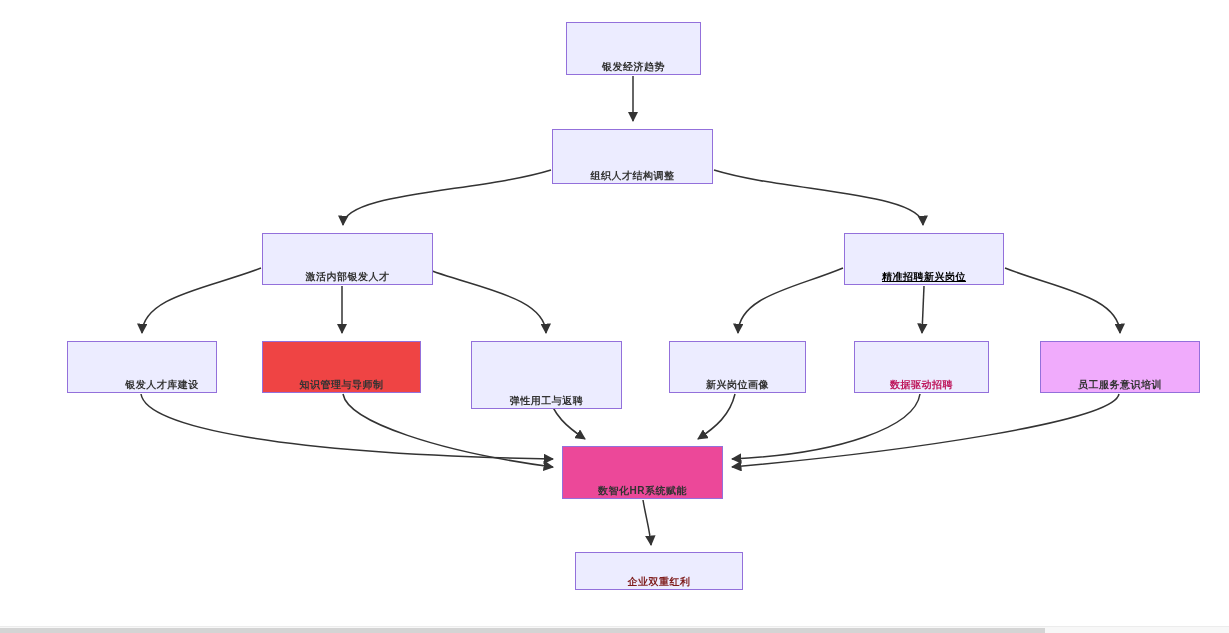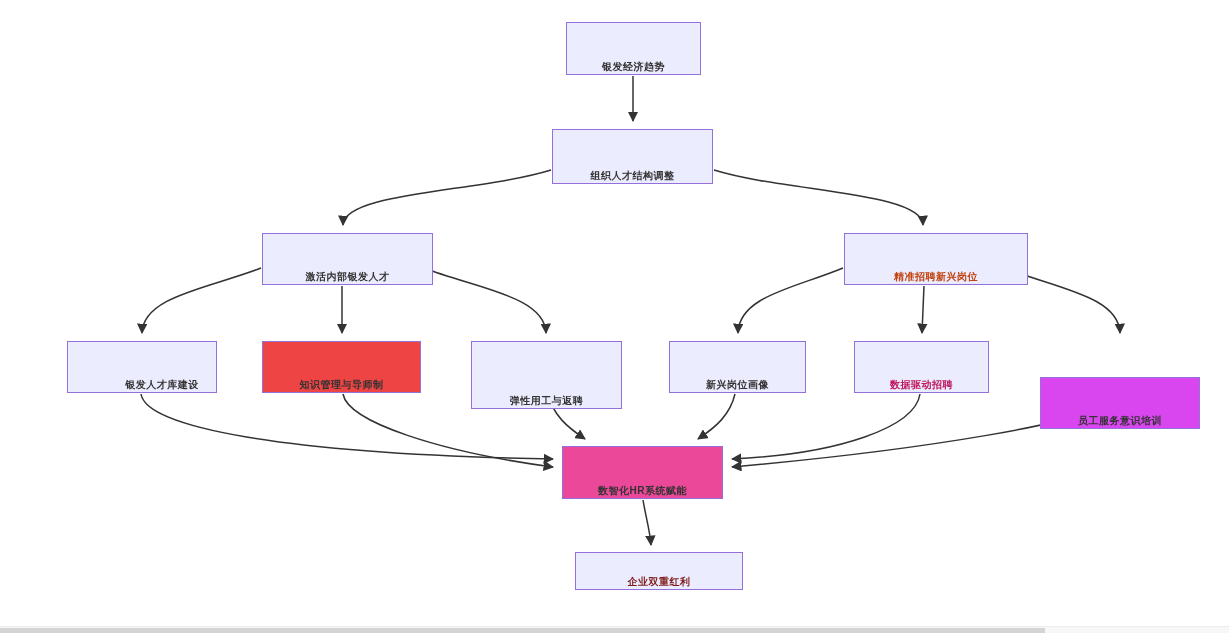--- a/index.html
+++ b/index.html
@@ -88,39 +88,39 @@
 
   <div class="node" style="left: 566px; top: 22px; width: 135px; height: 53px; background: rgb(236, 236, 255); border-color: rgb(147, 112, 219); color: rgb(51, 51, 51);">
       <span>银发经济趋势</span>
     </div>
   <div class="node" style="left: 552px; top: 129px; width: 161px; height: 55px; background: rgb(236, 236, 255); border-color: rgb(147, 112, 219); color: rgb(51, 51, 51);">
       <span>组织人才结构调整</span>
     </div>
   <div class="node" style="left: 262px; top: 233px; width: 171px; height: 52px; background: rgb(236, 236, 255); border-color: rgb(147, 112, 219); color: rgb(51, 51, 51);">
       <span>激活内部银发人才</span>
     </div>
-  <div class="node" style="left: 844px; top: 233px; width: 184px; height: 52px; background: rgb(236, 236, 255); border-color: rgb(147, 112, 219); color: #c2410c;">
+  <div class="node" style="left: 844px; top: 233px; width: 160px; height: 52px; background: rgb(236, 236, 255); border-color: rgb(147, 112, 219); color: #000000; text-decoration: underline;">
       <span>精准招聘新兴岗位</span>
     </div>
   <div class="node" style="left: 67px; top: 341px; width: 150px; height: 52px; background: rgb(236, 236, 255); border-color: rgb(147, 112, 219); color: rgb(51, 51, 51); padding-left: 40px;">
       <span>银发人才库建设</span>
     </div>
   <div class="node" style="left: 262px; top: 341px; width: 159px; height: 52px; background: #ef4444; border-color: rgb(147, 112, 219); color: rgb(51, 51, 51);">
       <span>知识管理与导师制</span>
     </div>
   <div class="node" style="left: 471px; top: 341px; width: 151px; height: 68px; background: rgb(236, 236, 255); border-color: rgb(147, 112, 219); color: rgb(51, 51, 51);">
       <span>弹性用工与返聘</span>
     </div>
   <div class="node" style="left: 669px; top: 341px; width: 137px; height: 52px; background: rgb(236, 236, 255); border-color: rgb(147, 112, 219); color: rgb(51, 51, 51);">
       <span>新兴岗位画像</span>
     </div>
   <div class="node" style="left: 854px; top: 341px; width: 135px; height: 52px; background: rgb(236, 236, 255); border-color: rgb(147, 112, 219); color: #be185d;">
       <span>数据驱动招聘</span>
     </div>
-  <div class="node" style="left: 1040px; top: 341px; width: 160px; height: 52px; background: #d946ef; border-color: rgb(147, 112, 219); color: rgb(51, 51, 51); margin-top: 36px;">
+  <div class="node" style="left: 1040px; top: 341px; width: 160px; height: 52px; background: #f0abfc; border-color: rgb(147, 112, 219); color: rgb(51, 51, 51);">
       <span>员工服务意识培训</span>
     </div>
   <div class="node" style="left: 562px; top: 446px; width: 161px; height: 53px; background: #ec4899; border-color: rgb(147, 112, 219); color: rgb(51, 51, 51);">
       <span>数智化HR系统赋能</span>
     </div>
   <div class="node" style="left: 575px; top: 552px; width: 168px; height: 38px; background: rgb(236, 236, 255); border-color: rgb(147, 112, 219); color: #7f1d1d;">
       <span>企业双重红利</span>
     </div>
 
   <div class="scrollbar-track">

